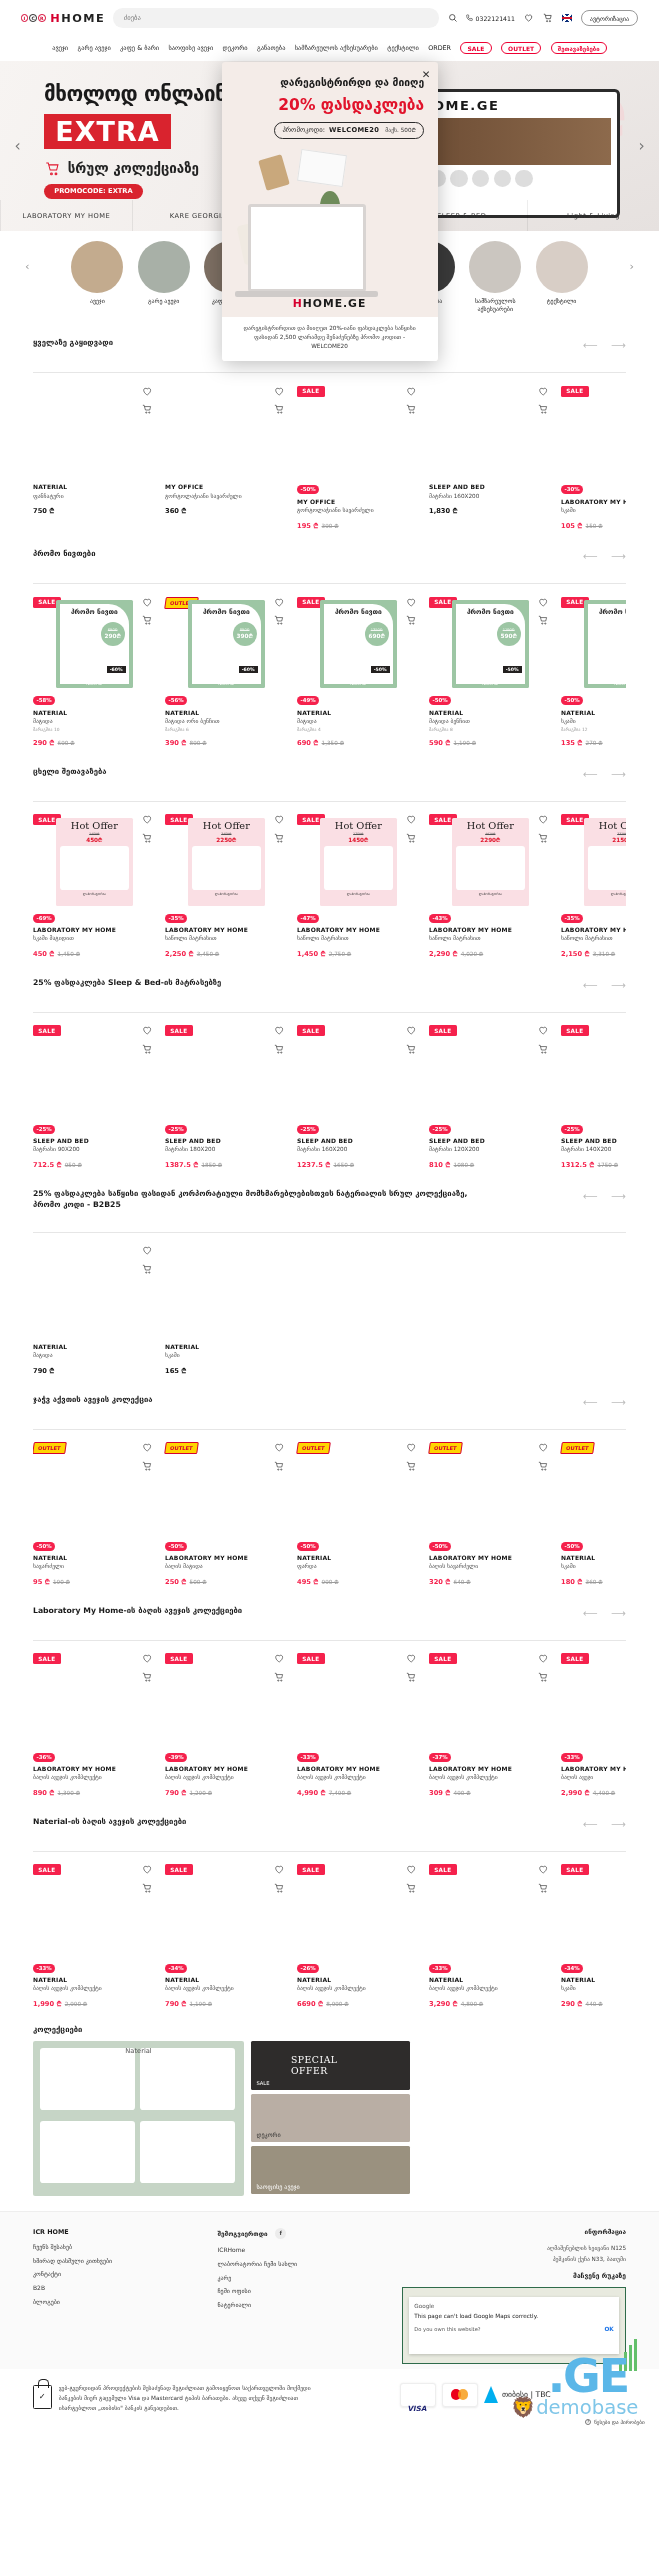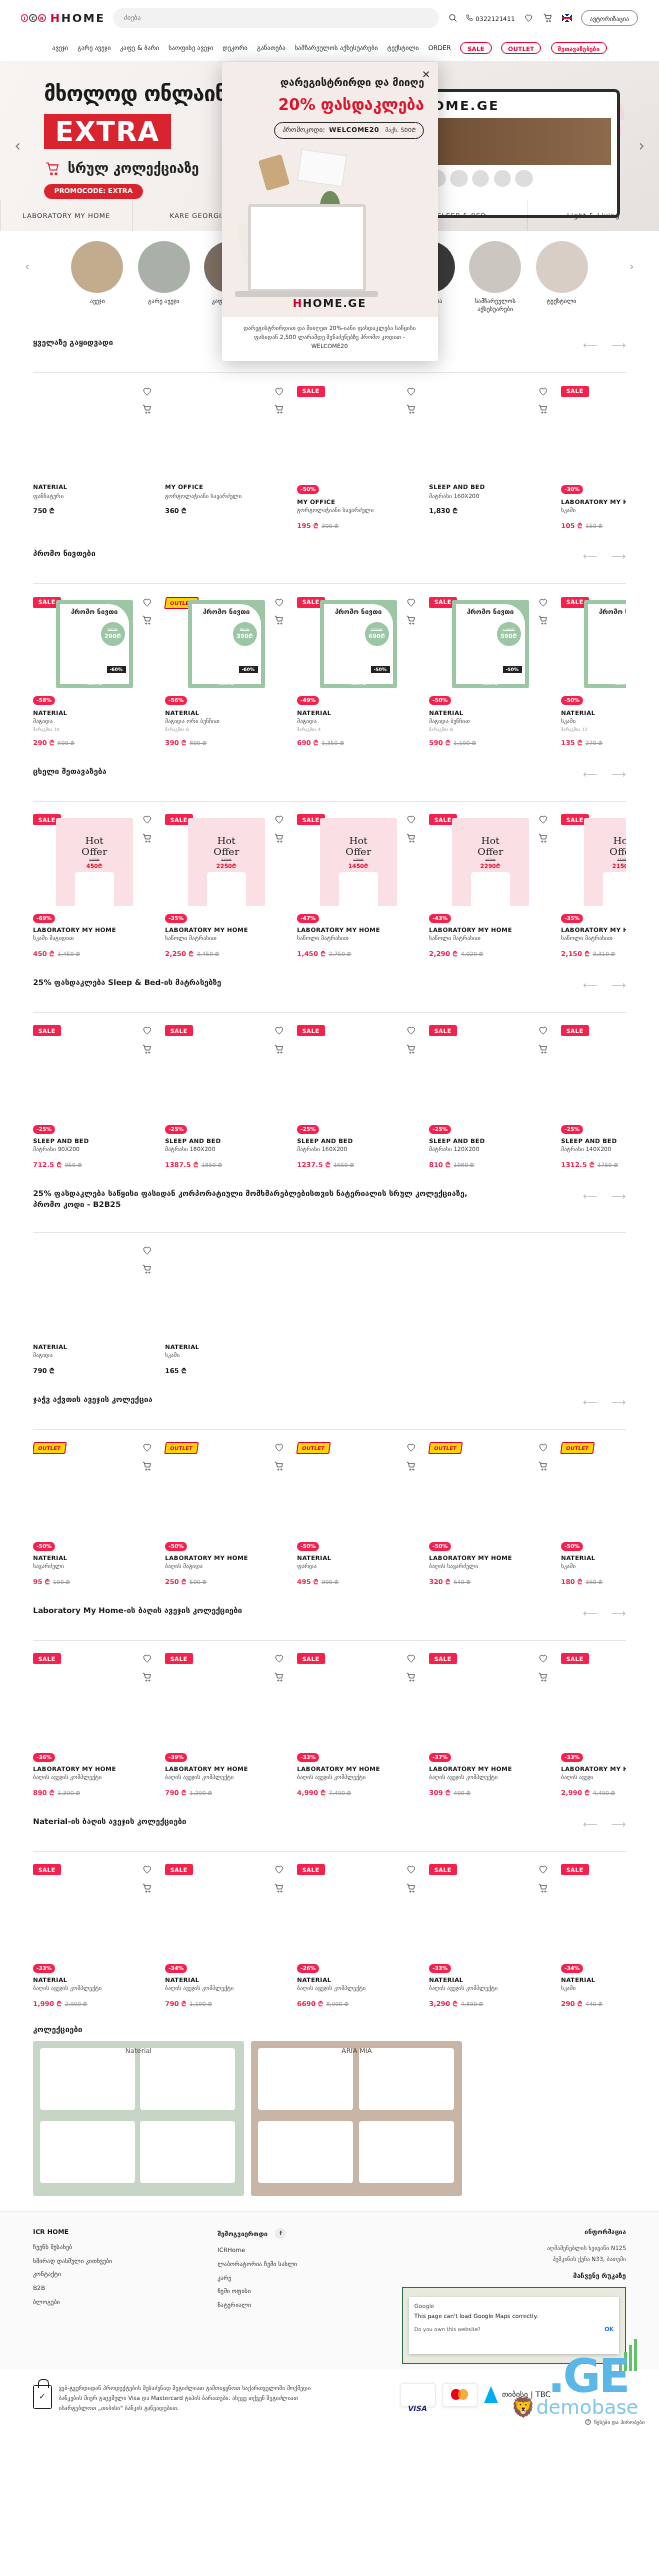--- a/index.html
+++ b/index.html
@@ -130,21 +130,21 @@
 
   
   .tile { width:77px;height:88px; border-radius:1.5px; position:relative; overflow:hidden; }
   .tile.green { background:#9dc6a4; padding:4.1px;}
   .tile.green .inner{background:#fff;height:100%;border-radius:0 20.6px 0 0;padding:4.1px; position:relative;}
   .tile .t-h{font-size:6.7px;font-weight:800;text-align:center;}
   .tile .bub{position:absolute;right:4.1px;top:17.5px;width:24px;height:24px;border-radius:50%;background:#9dc6a4;color:#fff;display:flex;flex-direction:column;align-items:center;justify-content:center;font-size:5.7px;font-weight:800;}
   .tile .bub s{font-size:3.6px;font-weight:400;opacity:.85;}
   .tile .neg{position:absolute;right:3.1px;bottom:11.3px;background:#23201f;color:#fff;font-size:4.6px;font-weight:700;padding:1px 3.1px;}
   .tile .nat{position:absolute;left:0;right:0;bottom:1.5px;text-align:center;font-size:4.1px;color:#fff;}
-  .tile.pink { background:#fadfe4; padding:17px;}
+  .tile.pink { background:#fadfe4; padding:2px;}
   .tile.pink .ho{font-family:"DejaVu Serif",serif;font-size:9.8px;text-align:center;color:#1a1a1a;}
   .tile.pink .pr{text-align:center;font-size:5.7px;font-weight:800;color:#e1132b;margin-top:1px;}
   .tile.pink .pr s{display:block;font-size:3.1px;color:#555;font-weight:400;}
   .tile.pink .box{background:#fff;border-radius:3.1px;height:44px;margin:2.1px 2.1px 0;}
   .tile.pink .lab{text-align:center;font-size:3.1px;color:#333;margin-top:2.6px;}
 
   
   .coll { padding: 11.3px 33px 15.5px;}
   .coll-title { font-size:7.7px; font-weight:700; margin-bottom:7.2px;}
   .coll-grid { display:flex; gap:7.2px; }
@@ -1058,26 +1058,31 @@
   <div class="coll">
     <div class="coll-title">კოლექციები</div>
     <div class="coll-grid">
       <div class="coll-a">
         <div class="lbl">Naterial</div>
         <div class="pc"></div>
         <div class="pc"></div>
         <div class="pc"></div>
         <div class="pc"></div>
       </div>
-      <div class="coll-b">
-        <div class="lbl">ARIA MIA</div>
-        <div class="pc"></div>
-        <div class="pc"></div>
-        <div class="pc"></div>
-        <div class="pc"></div>
+      <div class="coll-c">
+        <div class="t1">
+          <div class="big">SPECIAL OFFER</div>
+          <div class="sale">SALE</div>
+        </div>
+        <div class="t2">
+          <div class="cap">დეკორი</div>
+        </div>
+        <div class="t3">
+          <div class="cap">საოფისე ავეჯი</div>
+        </div>
       </div>
     </div>
   </div>
 
   <div class="footer">
     <div class="fcol">
       <h4>ICR HOME</h4>
       <div class="li">ჩვენს შესახებ</div>
       <div class="li">ხშირად დასმული კითხვები</div>
       <div class="li">კონტაქტი</div>

